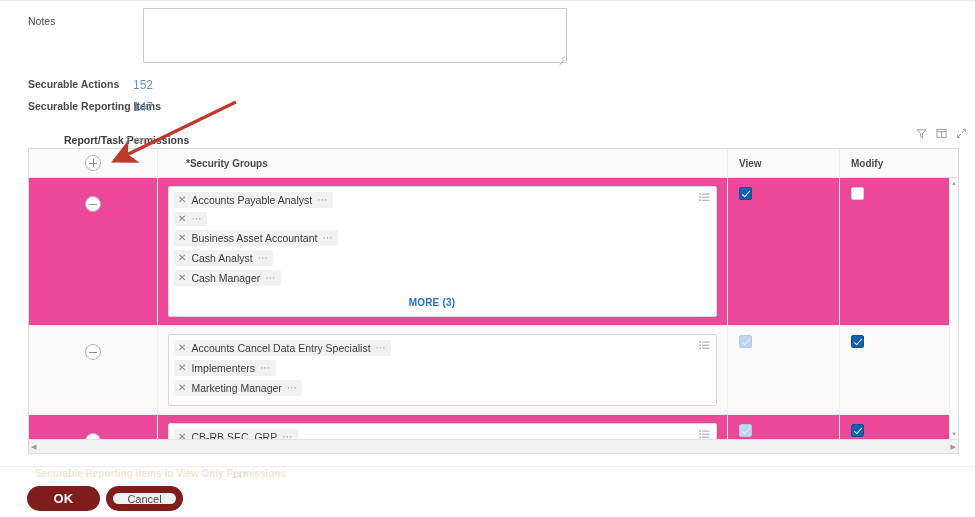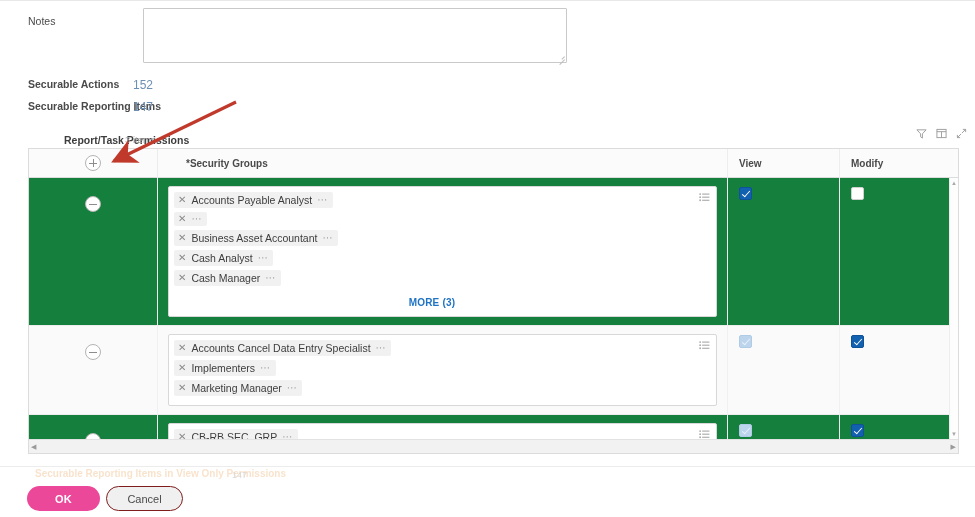--- a/index.html
+++ b/index.html
@@ -41,21 +41,21 @@
   .sect-title { position:absolute; left:28px; top:134px; font-size:10.5px; font-weight:700; color:#3d3d3d; white-space:nowrap;padding-left:36px; }
   .sect-count { position:absolute; left:125px; top:134px; font-size:9.5px; color:#a8a8a8; }
 
   
   .tbl-tools { position:absolute; right:8px; top:128px; display:flex; gap:9px; align-items:center; }
   .tbl-tools svg { display:block; }
 
   
   .grid {
     position:absolute; left:28px; top:148px; width:931px; height:306px;
-    border:1px solid #dcdcdc; background:#15803d;
+    border:1px solid #dcdcdc; background:#ec4899;
   }
   .grid-head {
     position:absolute; left:0; top:0; width:100%; height:29px;
     background:#fbfbfb; border-bottom:1px solid #dcdcdc;
     display:flex; align-items:center;
   }
   .col-ctl   { width:129px; height:29px; position:relative; border-right:1px solid #ededed; }
   .col-sg    { width:570px; height:29px; position:relative; border-right:1px solid #ededed; padding-left:28px; display:flex; align-items:center; }
   .col-view  { width:112px; height:29px; position:relative; border-right:1px solid #ededed; padding-left:11px; display:flex; align-items:center; }
   .col-mod   { flex:1; height:29px; position:relative; padding-left:11px; display:flex; align-items:center; }
@@ -127,27 +127,27 @@
 
   
   .footer-rule { position:absolute; left:0; top:466px; width:100%; height:1px; background:#ececec; }
   .ghost {
     position:absolute; left:35px; top:468px; font-size:10px; font-weight:700;
     color:#f2c79a; opacity:.5; filter:blur(.6px); white-space:nowrap;
   }
   .ghost2 { position:absolute; left:232px; top:470px; font-size:9px; color:#d9d9d9; }
   .btn-ok {
     position:absolute; left:27px; top:486px; width:73px; height:25px;
-    background:#ec4899; border-radius:13px; color:#fff;
-    font-size:11px; font-weight:700; display:flex; align-items:center; justify-content:center;
+    background:#7f1d1d; border-radius:13px; color:#fff;
+    font-size:13px; font-weight:700; display:flex; align-items:center; justify-content:center;
     letter-spacing:.3px;
   }
   .btn-cancel {
     position:absolute; left:106px; top:486px; width:77px; height:25px;
-    background:#f0f0f0; border:1px solid #7f1d1d; border-radius:13px; color:#4a4a4a;
+    background:#f0f0f0; border:7px solid #7f1d1d; border-radius:13px; color:#4a4a4a;
     font-size:11px; display:flex; align-items:center; justify-content:center;
   }
 
   
   .annot { position:absolute; left:0; top:0; width:975px; height:517px; pointer-events:none; }
 </style>
 </head>
 <body>
 
 <div class="top-rule"></div>

